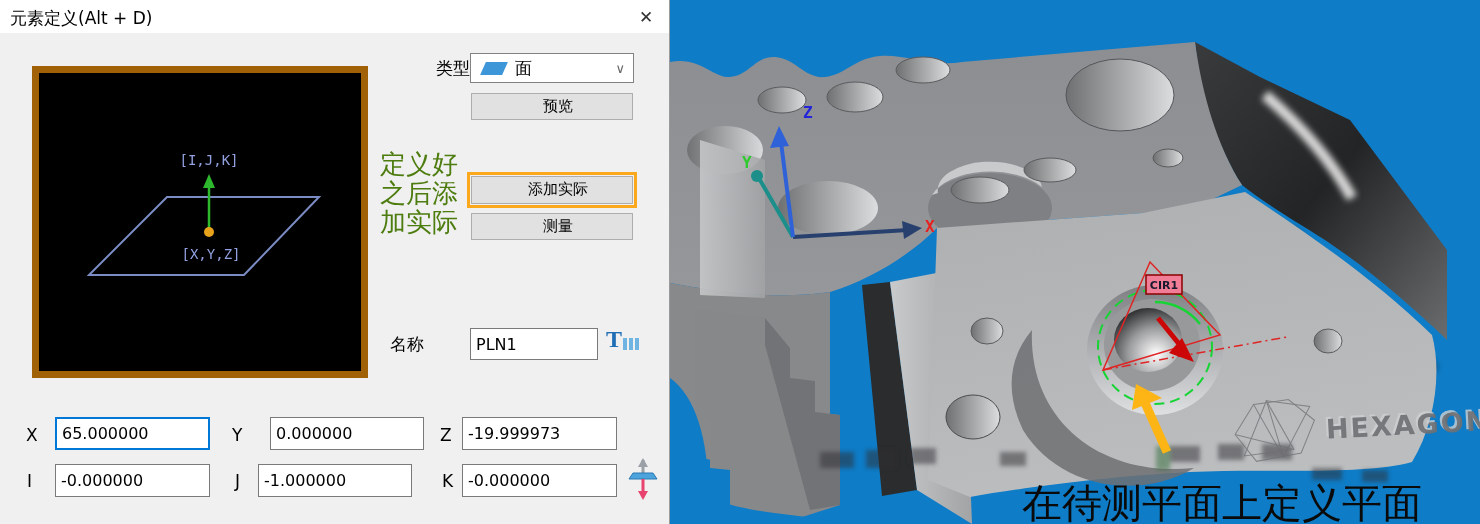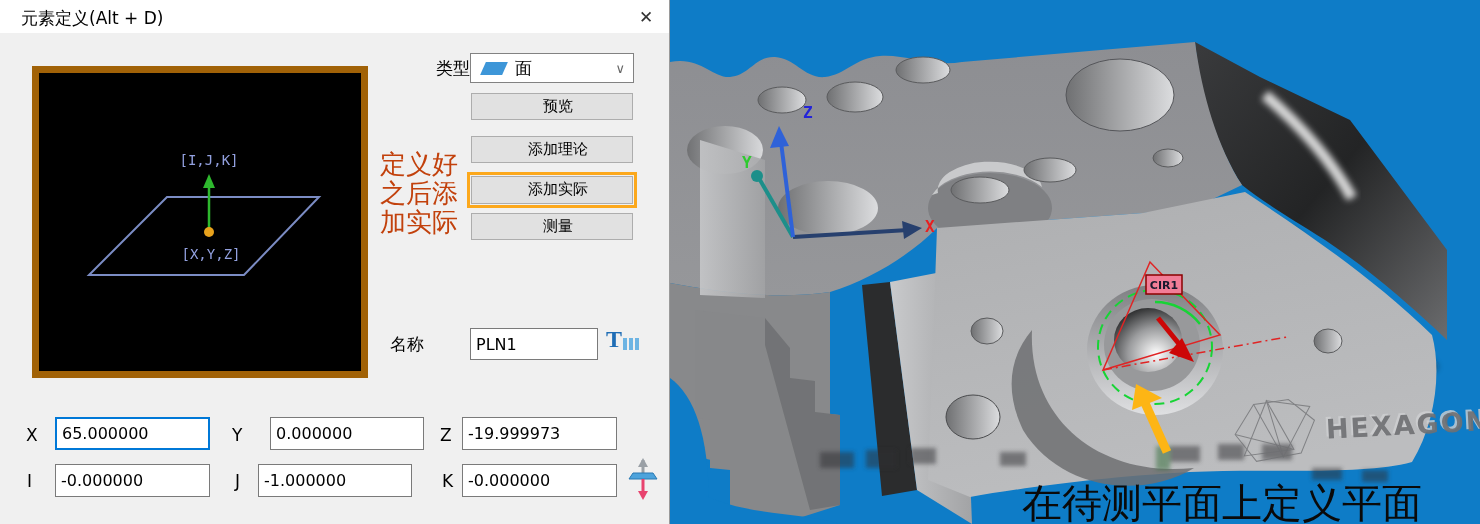--- a/index.html
+++ b/index.html
@@ -1,30 +1,30 @@
 <!DOCTYPE html>
 <html><head>
 <meta charset="utf-8">
 <style>
   html,body{margin:0;padding:0;background:#222;}
   #stage{position:relative;width:1480px;height:524px;overflow:hidden;font-family:"DejaVu Sans","Liberation Sans",sans-serif;}
   
   .dialog{position:absolute;left:0;top:0;width:670px;height:524px;background:#f0f0f0;border-right:1px solid #9a9a9a;box-sizing:border-box;}
   .titlebar{position:absolute;left:0;top:0;width:100%;height:33px;background:#ffffff;}
-  .title{position:absolute;left:21px;top:7px;font-size:17px;color:#000;}
+  .title{position:absolute;left:10px;top:7px;font-size:17px;color:#000;}
   .close-btn{position:absolute;right:10px;top:5px;width:26px;height:24px;text-align:center;line-height:24px;font-size:17px;color:#333;cursor:pointer;}
   .preview-box{position:absolute;left:32px;top:66px;width:336px;height:312px;background:#000;border:7px solid #a16207;box-sizing:border-box;}
   .lbl{position:absolute;font-size:17px;color:#000;}
   .dropdown{position:absolute;left:470px;top:53px;width:164px;height:30px;background:#fff;border:1px solid #828282;box-sizing:border-box;display:flex;align-items:center;cursor:pointer;}
   .dd-plane{width:22px;height:13px;background:#3d96d8;transform:skewX(-24deg);margin-left:12px;margin-right:10px;}
   .dd-text{font-size:17px;color:#000;flex:1;}
   .dd-chev{color:#666;font-size:13px;margin-right:8px;}
   .btn{position:absolute;left:471px;width:162px;height:27px;background:#e1e1e1;border:1px solid #adadad;box-sizing:border-box;font-size:15px;color:#000;text-align:center;line-height:25px;cursor:pointer;padding-left:12px;}
   .btn.hl{outline:3px solid #fca81c;outline-offset:1px;}
-  .annotation{position:absolute;left:380px;top:150px;width:92px;font-family:"DejaVu Serif","Liberation Serif",serif;font-size:26px;line-height:29px;color:#c2410c;}
+  .annotation{position:absolute;left:380px;top:150px;width:92px;font-family:"DejaVu Serif","Liberation Serif",serif;font-size:26px;line-height:29px;color:#4d7c0f;}
   .field{position:absolute;height:33px;background:#fff;border:1px solid #7a7a7a;box-sizing:border-box;font-size:16px;font-family:"DejaVu Sans","Liberation Sans",sans-serif;padding:0 5px;color:#000;}
   .field.focused{border:2px solid #0078d7;}
   .ticon{position:absolute;left:606px;top:329px;width:40px;height:24px;cursor:pointer;}
   .ticon .t{position:absolute;left:0;top:-3px;font-size:24px;font-weight:bold;color:#1f6db5;font-family:"Liberation Serif",serif;}
   .ticon .bar{position:absolute;bottom:3px;width:4px;height:12px;background:#6db4e3;}
   .flip-icon{position:absolute;left:628px;top:458px;width:30px;height:42px;cursor:pointer;}
   
   .viewport{position:absolute;left:670px;top:0;width:810px;height:524px;}
 </style>
 </head>
@@ -49,21 +49,20 @@
   </div>
 
   <span class="lbl" style="left:388px;top:57px;margin-left:48px;">类型</span>
   <div class="dropdown">
     <span class="dd-plane"></span>
     <span class="dd-text">面</span>
     <span class="dd-chev">∨</span>
   </div>
 
   <div class="btn" style="top:93px;">预览</div>
-  <div class="btn" style="top:136px;">添加理论</div>
   <div class="btn hl" style="top:176px;height:28px;">添加实际</div>
   <div class="btn" style="top:213px;">测量</div>
 
   <div class="annotation">
     <div>定义好</div>
     <div>之后添</div>
     <div>加实际</div>
   </div>
 
   <span class="lbl" style="left:390px;top:333px;">名称</span>

